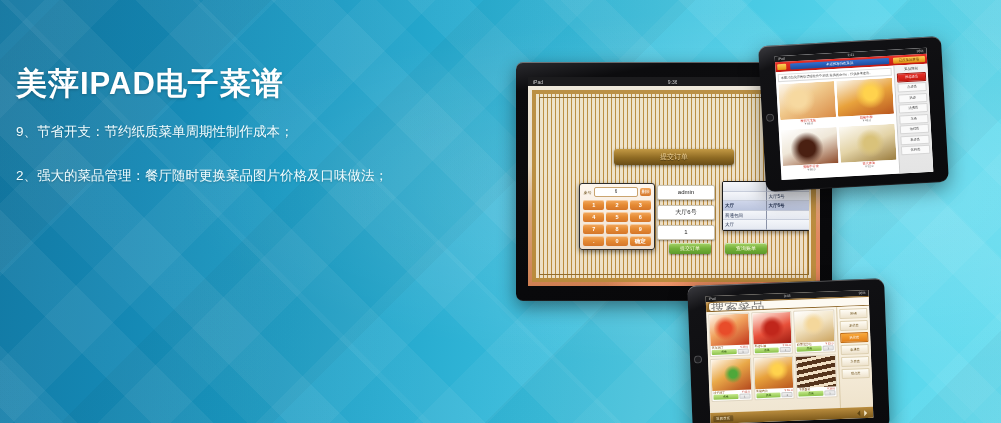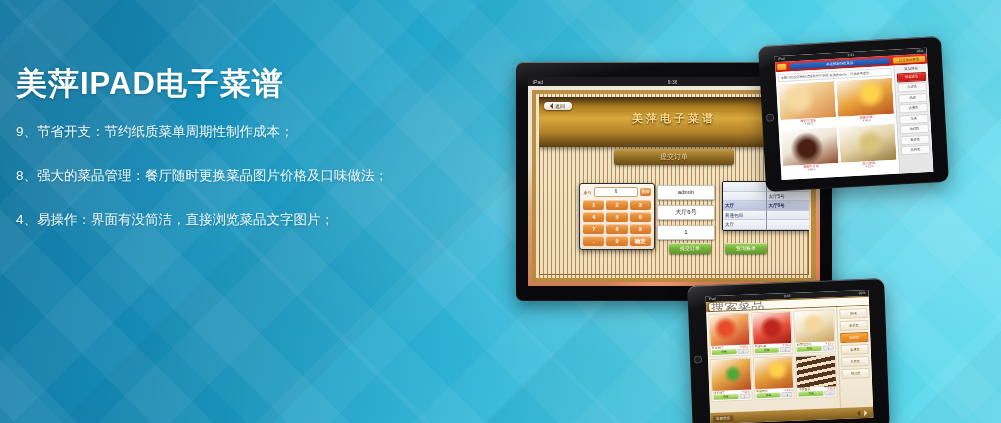--- a/index.html
+++ b/index.html
@@ -269,46 +269,41 @@
 <div id="stage">
 
   <div class="bg-base"></div>
   <div class="bg-diag"></div>
   <div class="bg-diag2"></div>
   <div class="bg-vig"></div>
 
   <div class="copy">
     <h1 class="headline">美萍IPAD电子菜谱</h1>
     <p class="bullet">9、节省开支：节约纸质菜单周期性制作成本；</p>
-    <p class="bullet">8、强大的菜品管理：餐厅随时更换菜品图片价格及口味做法；</p>
-    <p class="bullet">4、易操作：界面有没简洁，直接浏览菜品文字图片；</p>
+    <p class="bullet">2、强大的菜品管理：餐厅随时更换菜品图片价格及口味做法；</p>
   </div>
 
   <div class="ipad" id="ipad-main">
     <div class="bezel-hl"></div>
     <div class="home-btn"></div>
     <div class="screen">
 
       <div class="statusbar m-status">
         <span>iPad</span>
         <span>9:36</span>
         <span>100%</span>
       </div>
 
       <div class="m-body">
         <div class="m-photo"></div>
         <div class="m-frame">
             <i></i>
           </div>
 
         <div class="m-inner">
-          <div class="m-topbar">
-            <div class="m-backbtn">返回</div>
-            <div class="m-title">美萍电子菜谱</div>
-          </div>
 
           <div class="m-sub">
             <span>提交订单</span>
           </div>
 
           <div class="m-keypad">
             <div class="m-kp-top">
               <div class="m-kp-lbl">桌号</div>
               <div class="m-kp-disp">6</div>
               <div class="m-kp-del">删除</div>

